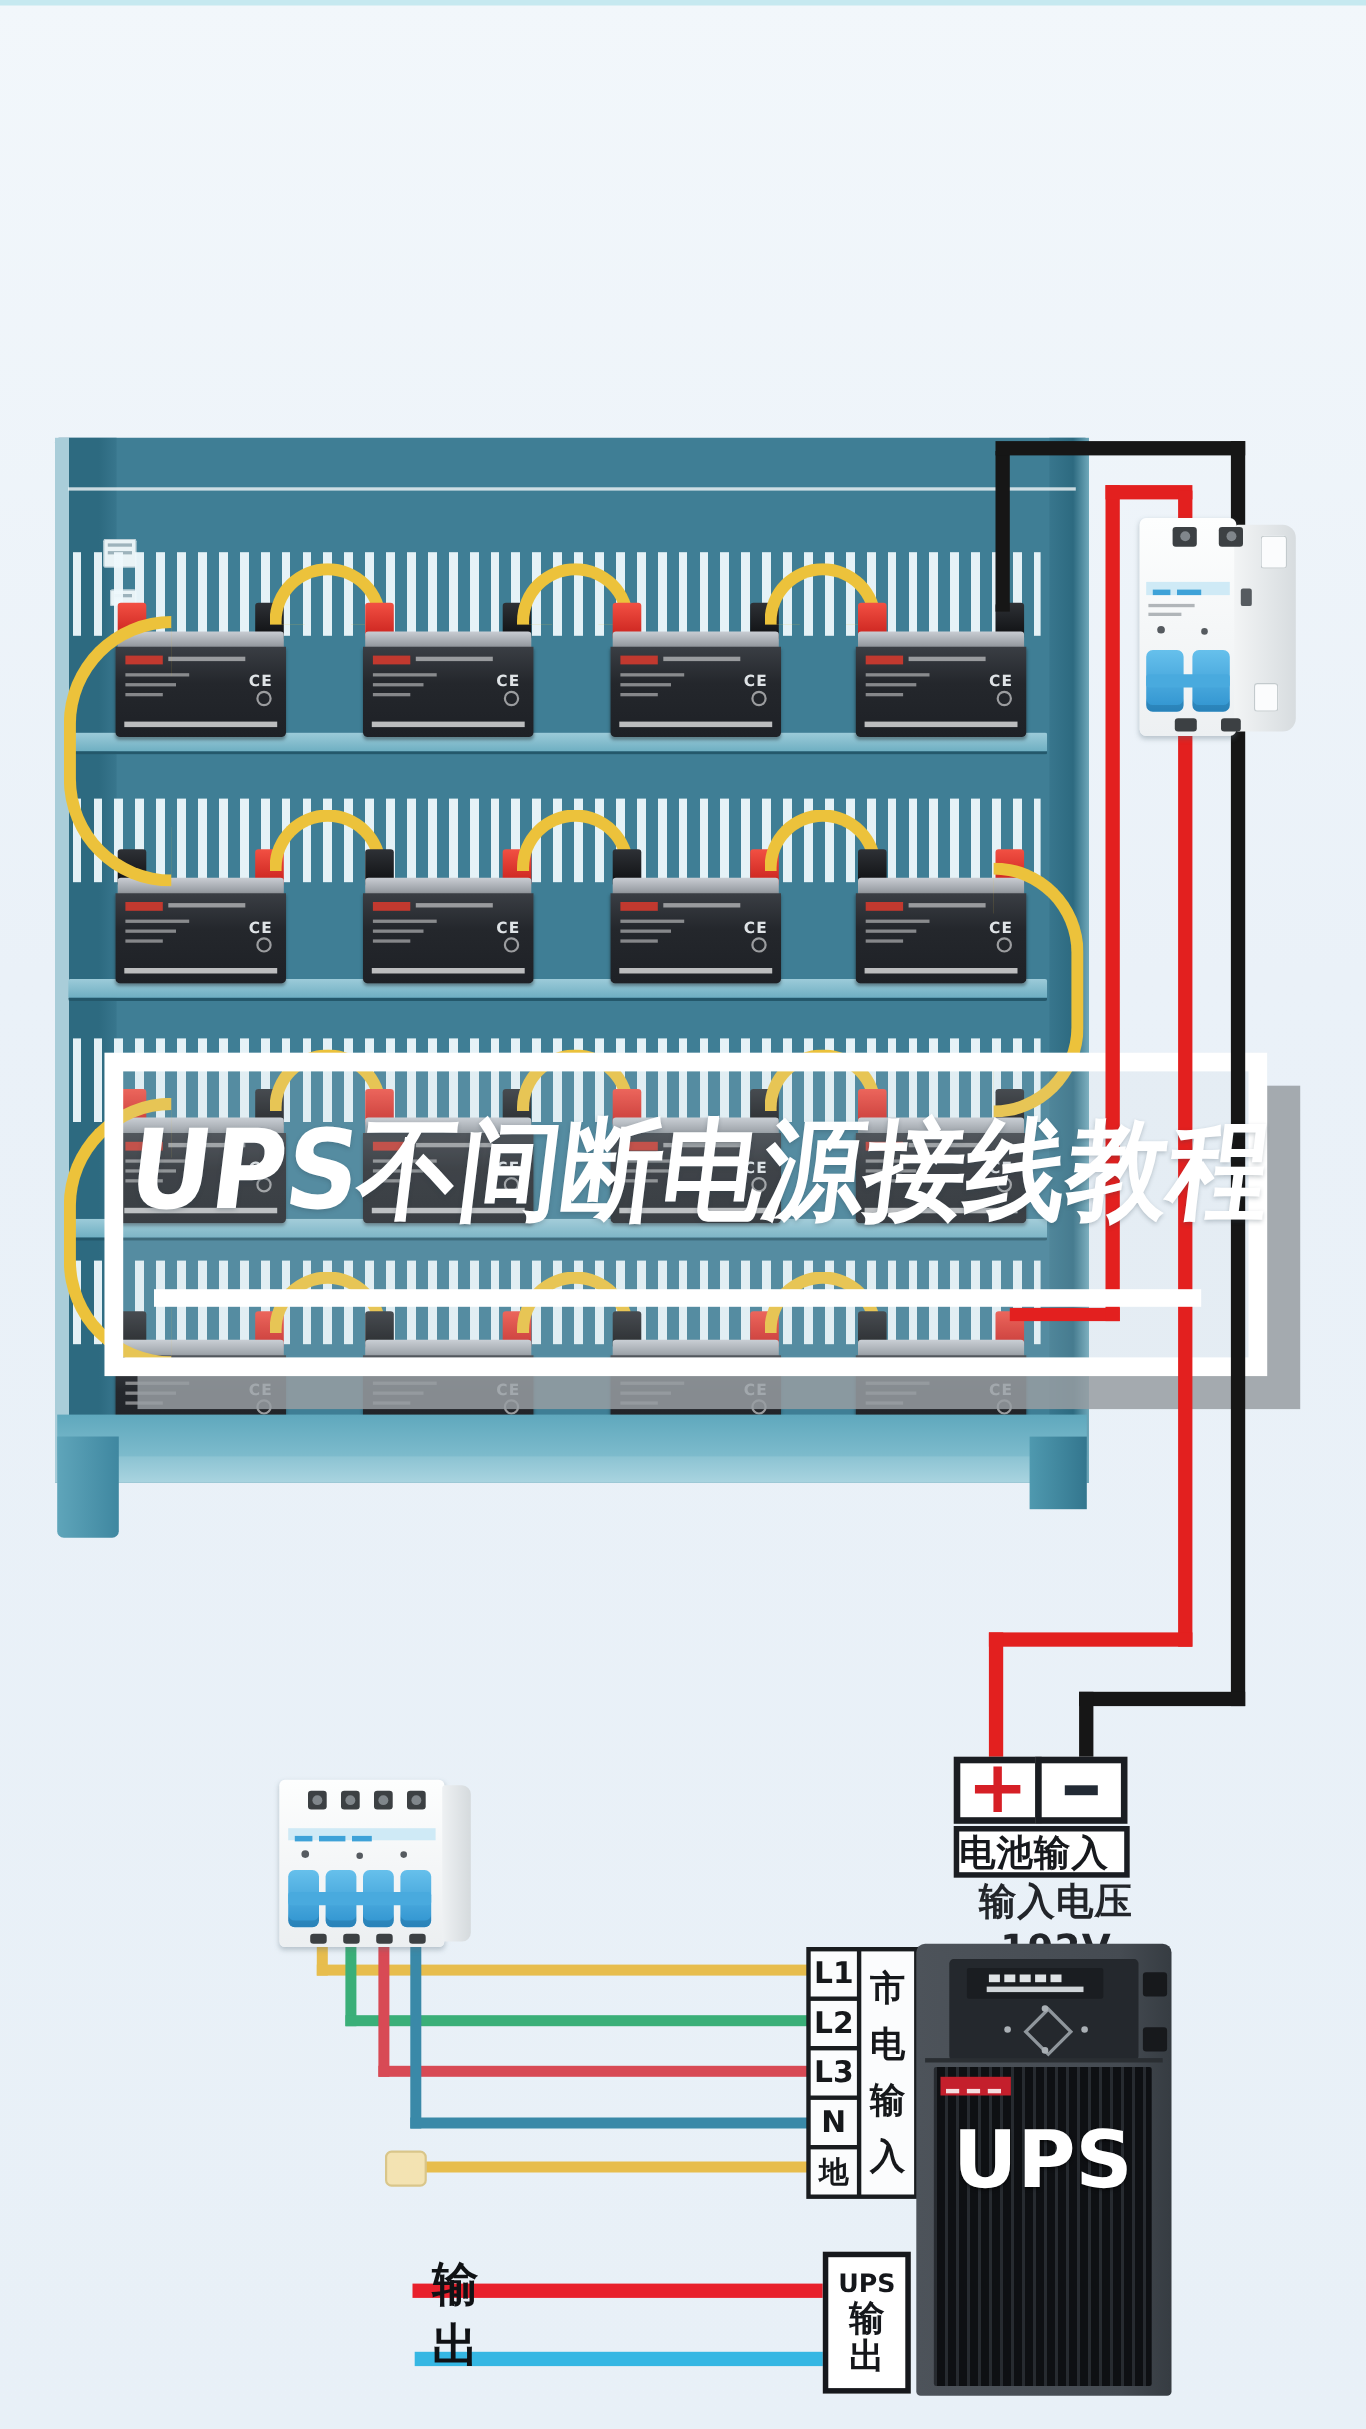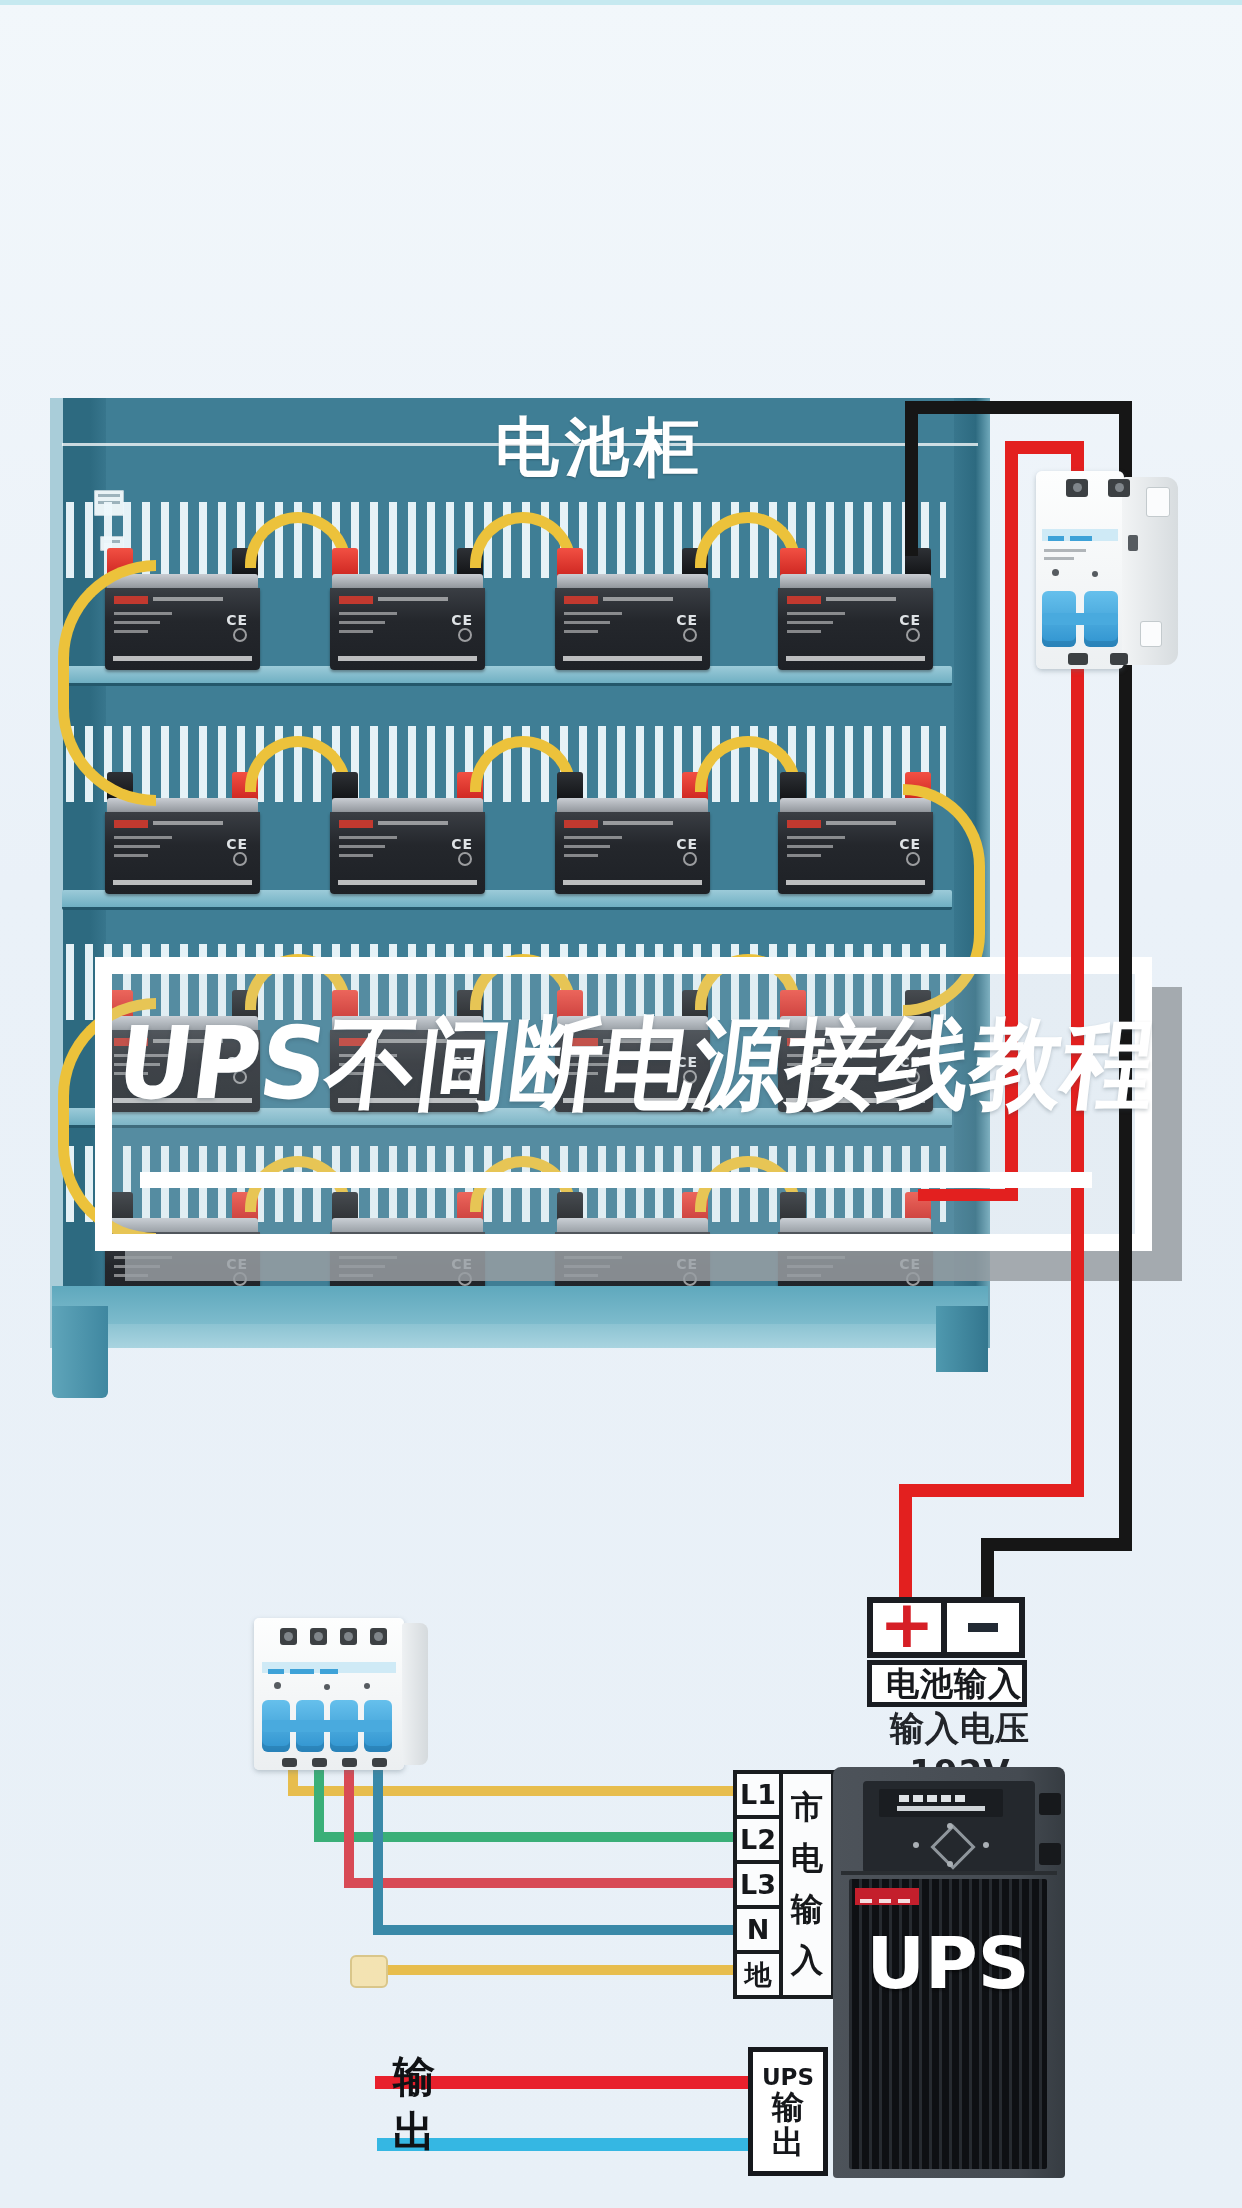--- a/index.html
+++ b/index.html
@@ -76,21 +76,21 @@
   #b4front{left:0;top:0;width:150px;height:152px;background:linear-gradient(#fdfefe,#eceff1);border-radius:5px;box-shadow:0 2px 5px rgba(90,110,120,.35);}
   #b4side{left:148px;top:5px;width:26px;height:142px;background:linear-gradient(90deg,#eef1f3,#d5dadd);border-radius:3px 8px 8px 3px;}
 
   
   #mains-label{left:392px;top:1542px;font-size:64px;font-weight:700;color:#17181a;letter-spacing:8px;z-index:45;}
   #bi-plus{left:867px;top:1597px;width:80px;height:61px;background:#fff;border:6px solid #1a1d22;box-sizing:border-box;z-index:40;
      color:#d61f26;font-size:66px;font-weight:900;line-height:44px;text-align:center;}
   #bi-minus{left:941px;top:1597px;width:84px;height:61px;background:#fff;border:6px solid #1a1d22;box-sizing:border-box;z-index:40;}
   #bi-minus i{position:absolute;left:50%;top:50%;width:30px;height:9px;margin:-5px 0 0 -15px;background:#222a34;}
   #bi-label{left:867px;top:1660px;width:160px;height:47px;background:#fff;border:5px solid #1a1d22;box-sizing:border-box;z-index:40;
-     font-size:33px;font-weight:700;color:#17191d;text-align:right;line-height:38px;letter-spacing:1px;}
+     font-size:33px;font-weight:700;color:#17191d;text-align:left;line-height:38px;letter-spacing:1px;}
   #bi-voltage{left:840px;top:1706px;width:240px;text-align:center;font-size:34px;font-weight:700;color:#22252a;z-index:40;letter-spacing:1px;}
 
   #tblock{left:733px;top:1770px;display:grid;grid-template-columns:42px 48px;grid-auto-rows:41px;gap:4px;
      padding:4px;background:#191c1f;z-index:40;}
   .tbcell{grid-column:1;background:#fbfcfd;display:flex;align-items:center;justify-content:center;
      font-size:27px;font-weight:700;color:#16181b;}
   .tbside{grid-column:2;grid-row:1/6;background:#fbfcfd;display:flex;flex-direction:column;align-items:center;justify-content:space-around;
      font-size:32px;font-weight:700;color:#16181b;padding:8px 0;}
 
   
@@ -118,21 +118,20 @@
 </head>
 <body>
 
 <div id="stage">
   <div id="topstrip" class="abs"></div>
 
   <div id="cabinet" class="abs">
     <div id="cab-left-col" class="abs"></div>
     <div id="cab-right-col" class="abs"></div>
     <div id="cab-topline" class="abs"></div>
-    <div id="cab-title" class="abs">电池柜</div>
     <div class="mini-label abs" style="left:44px;top:92px;width:30px;height:26px;">
         <i></i>
         <i></i>
       </div>
     <div class="mini-label abs" style="left:50px;top:138px;width:24px;height:15px;">
         <i></i>
       </div>
 
     <div id="battery-rows" class="abs" style="left:0;top:0;width:940px;height:950px;">
         <div class="battery-row" style="top: 150px;">

